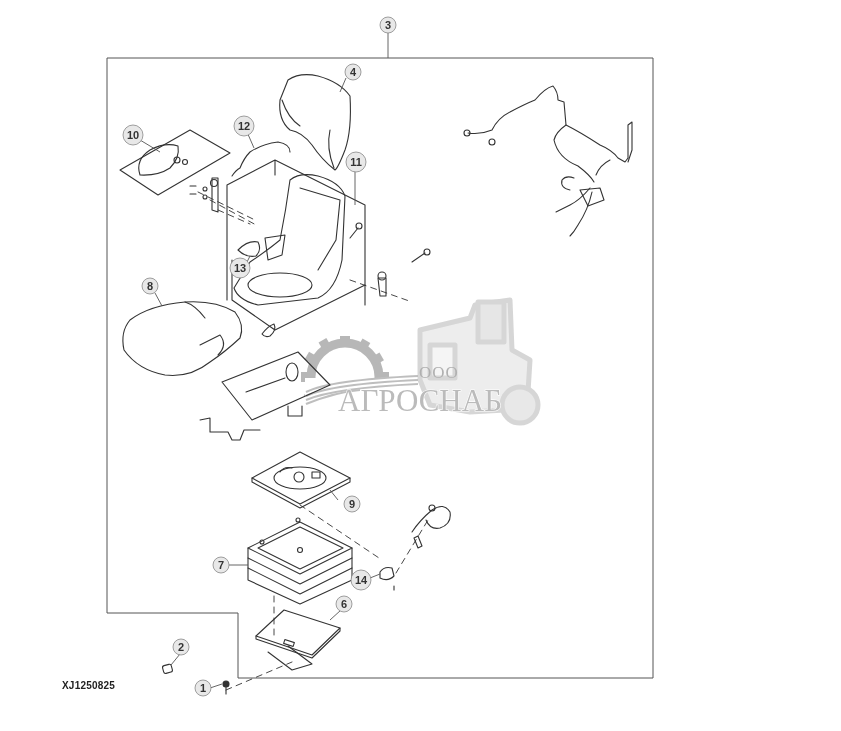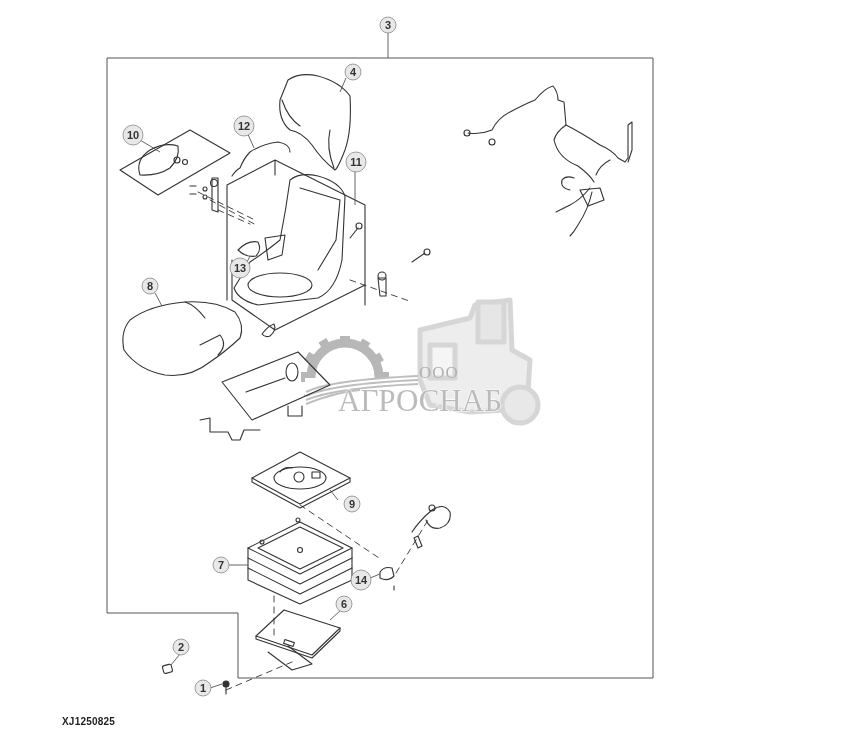--- a/index.html
+++ b/index.html
@@ -1,21 +1,21 @@
 <!DOCTYPE html>
 <html><head>
 <meta charset="utf-8">
 <style>
   html, body { margin: 0; padding: 0; background: #ffffff; }
   body { width: 841px; height: 731px; position: relative; overflow: hidden;
          font-family: "Liberation Sans", sans-serif; }
   #diagram { position: absolute; left: 0; top: 0; width: 841px; height: 731px; }
   .callout-text { font-family: "Liberation Sans", sans-serif; font-weight: bold; font-size: 11px; fill: #333333; }
   .fig-id { position: absolute; left: 62px; top: 680px; font-size: 10px; font-weight: bold;
-            color: #222222; letter-spacing: 0.2px; font-family: "Liberation Sans", sans-serif; margin-top: 36px; }
+            color: #222222; letter-spacing: 0.2px; font-family: "Liberation Sans", sans-serif; }
   .wm-ooo { font-family: "Liberation Serif", serif; font-size: 17px; fill: #a8a8a8; letter-spacing: 1px; }
   .wm-name { font-family: "Liberation Serif", serif; font-size: 31px; fill: #b4b4b4; stroke: #ffffff; stroke-width: 1.2px; paint-order: stroke; }
 </style>
 </head>
 <body>
 
 <svg id="diagram" viewBox="0 0 841 731" xmlns="http://www.w3.org/2000/svg">
 
   <g opacity="0.9">
 

